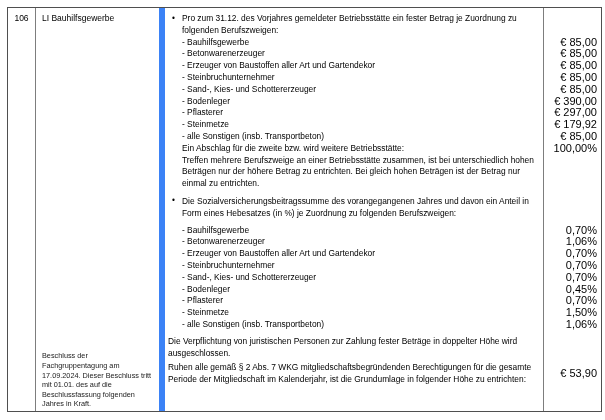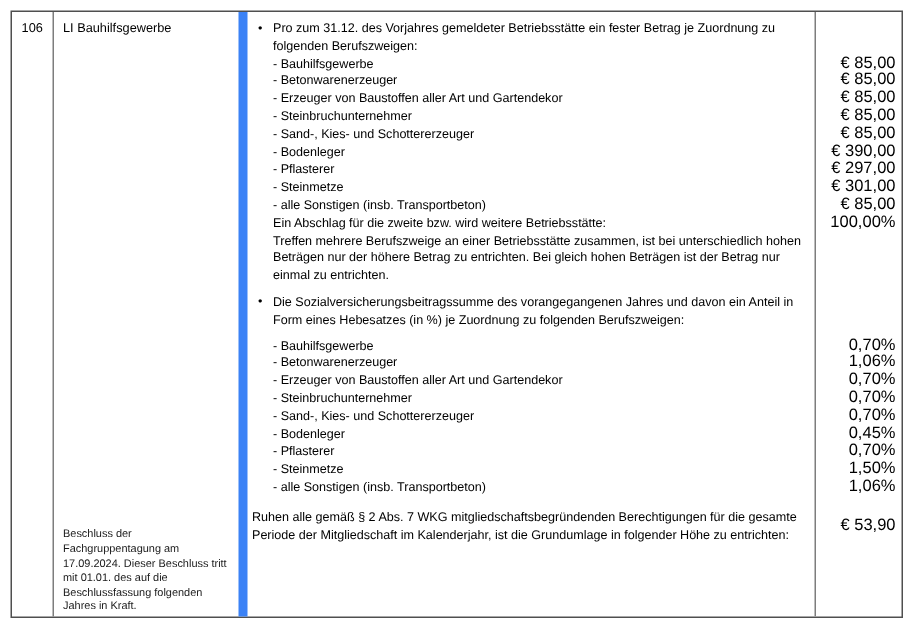--- a/index.html
+++ b/index.html
@@ -83,21 +83,21 @@
         <div class="row">
           <div class="main t-item"><span>- Bodenleger</span></div>
           <div class="val">€ 390,00</div>
         </div>
         <div class="row">
           <div class="main t-item"><span>- Pflasterer</span></div>
           <div class="val">€ 297,00</div>
         </div>
         <div class="row">
           <div class="main t-item"><span>- Steinmetze</span></div>
-          <div class="val">€ 301,00</div>
+          <div class="val">€ 179,92</div>
         </div>
         <div class="row">
           <div class="main t-item"><span>- alle Sonstigen (insb. Transportbeton)</span></div>
           <div class="val">€ 85,00</div>
         </div>
         <div class="row">
           <div class="val"></div>
         </div>
         <div class="row">
           <div class="main t-sub"><span>Ein Abschlag für die zweite bzw. wird weitere Betriebsstätte:</span></div>
@@ -141,20 +141,21 @@
         </div>
         <div class="row">
           <div class="main t-item"><span>- Steinmetze</span></div>
           <div class="val">1,50%</div>
         </div>
         <div class="row">
           <div class="main t-item"><span>- alle Sonstigen (insb. Transportbeton)</span></div>
           <div class="val">1,06%</div>
         </div>
         <div class="row" style="margin-top: 5px;">
+          <div class="main t-para"><span>Die Verpflichtung von juristischen Personen zur Zahlung fester Beträge in doppelter Höhe wird ausgeschlossen.</span></div>
           <div class="val"></div>
         </div>
         <div class="row" style="margin-top: 3px;">
           <div class="main t-para"><span>Ruhen alle gemäß § 2 Abs. 7 WKG mitgliedschaftsbegründenden Berechtigungen für die gesamte Periode der Mitgliedschaft im Kalenderjahr, ist die Grundumlage in folgender Höhe zu entrichten:</span></div>
           <div class="val">€ 53,90</div>
         </div>
       </div>
   </div>
 </div>
 

